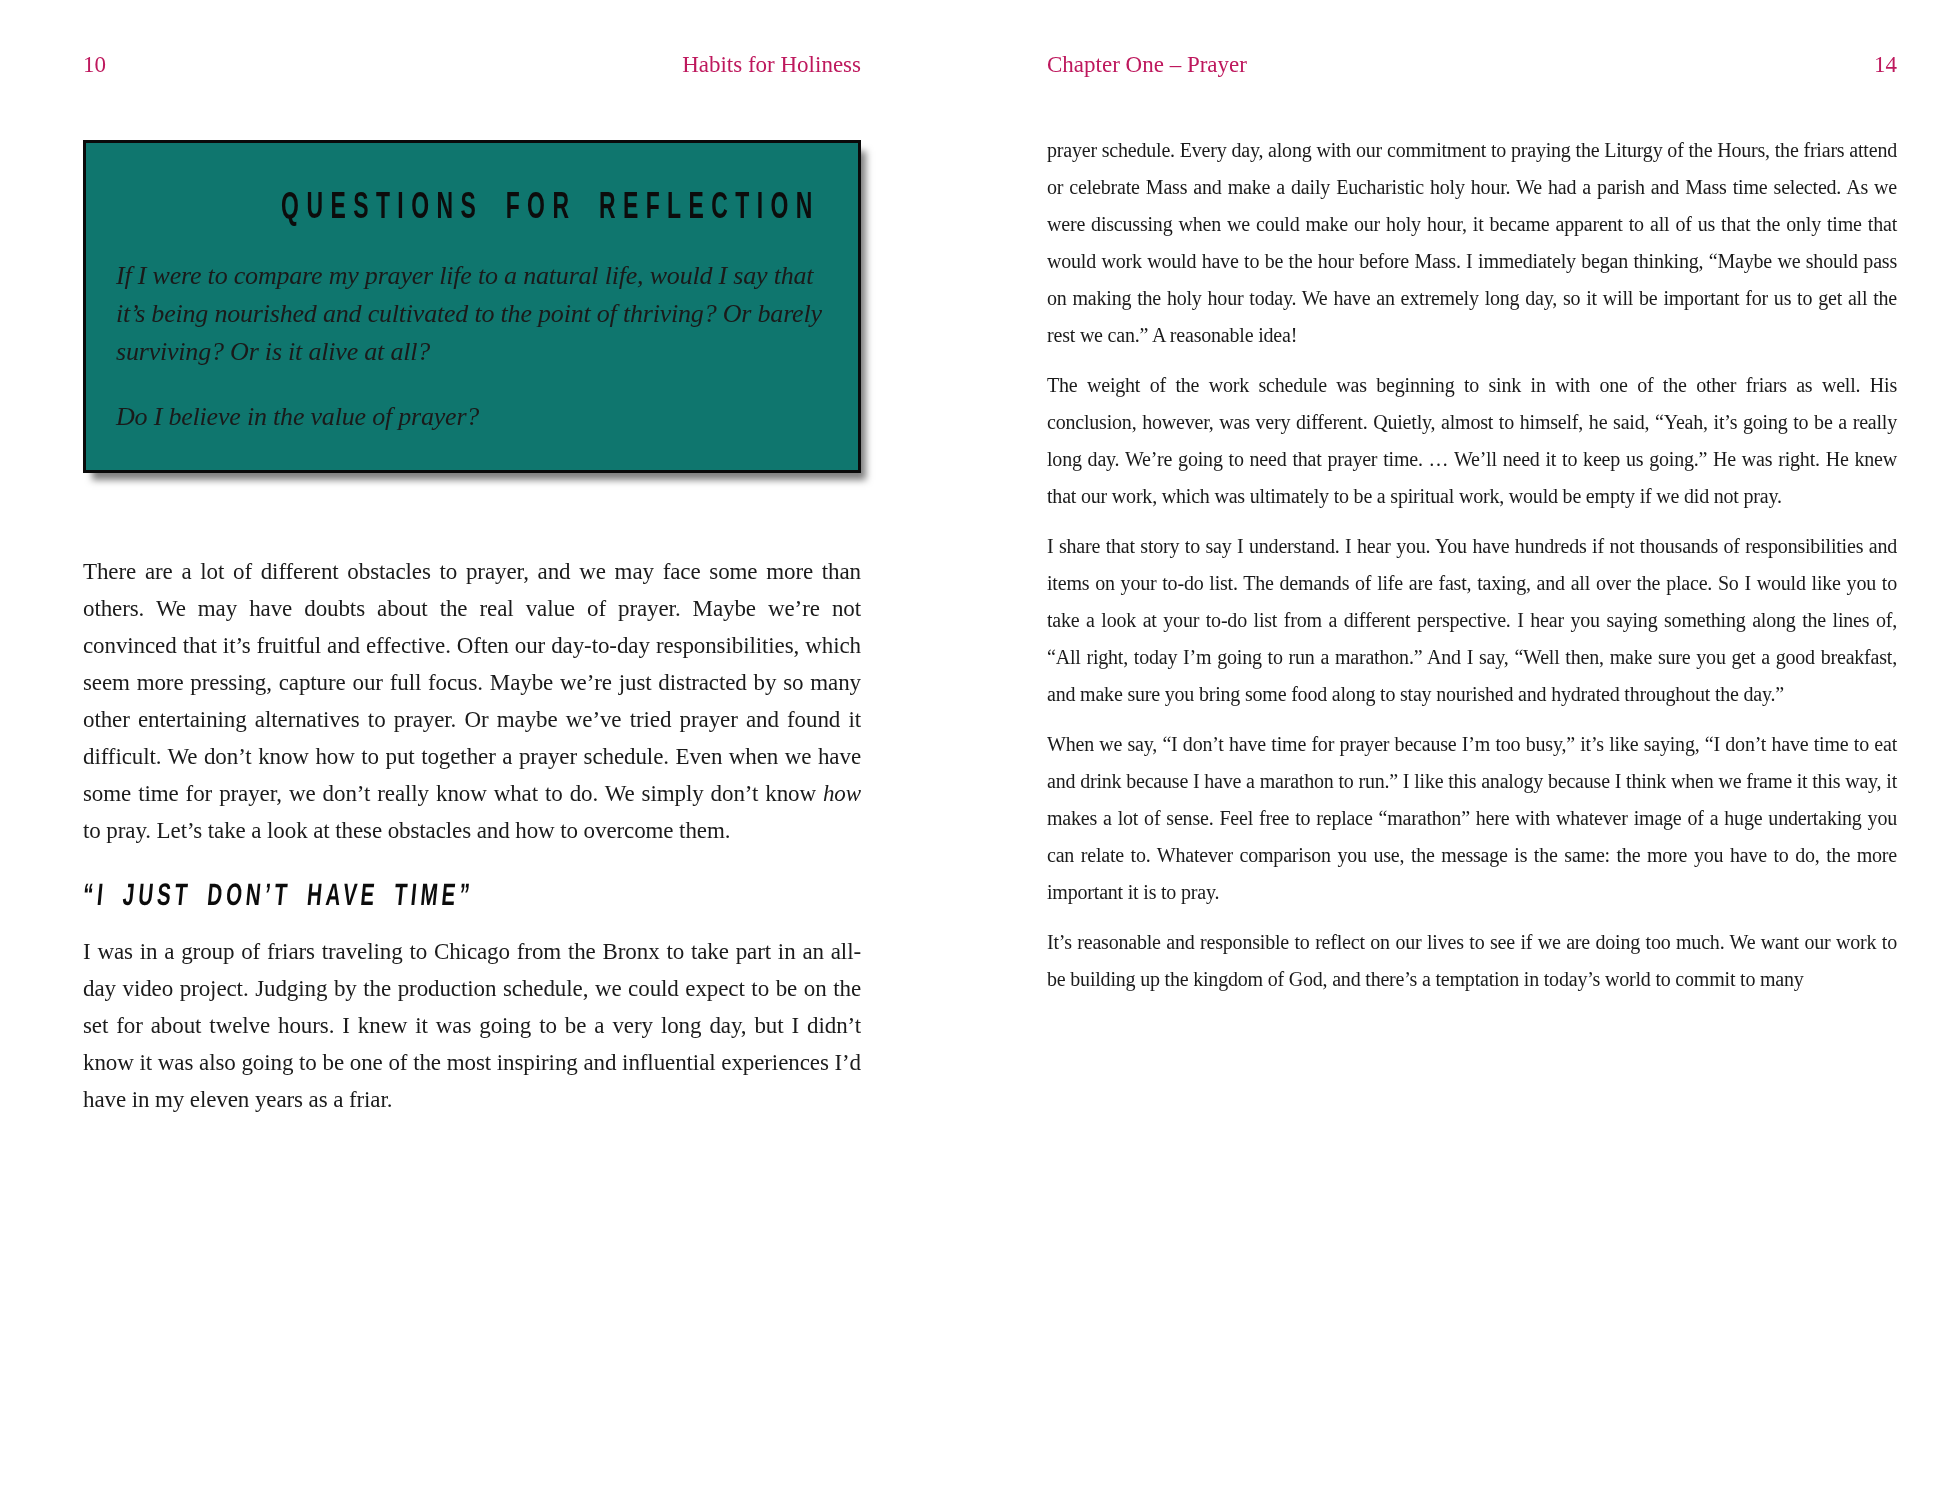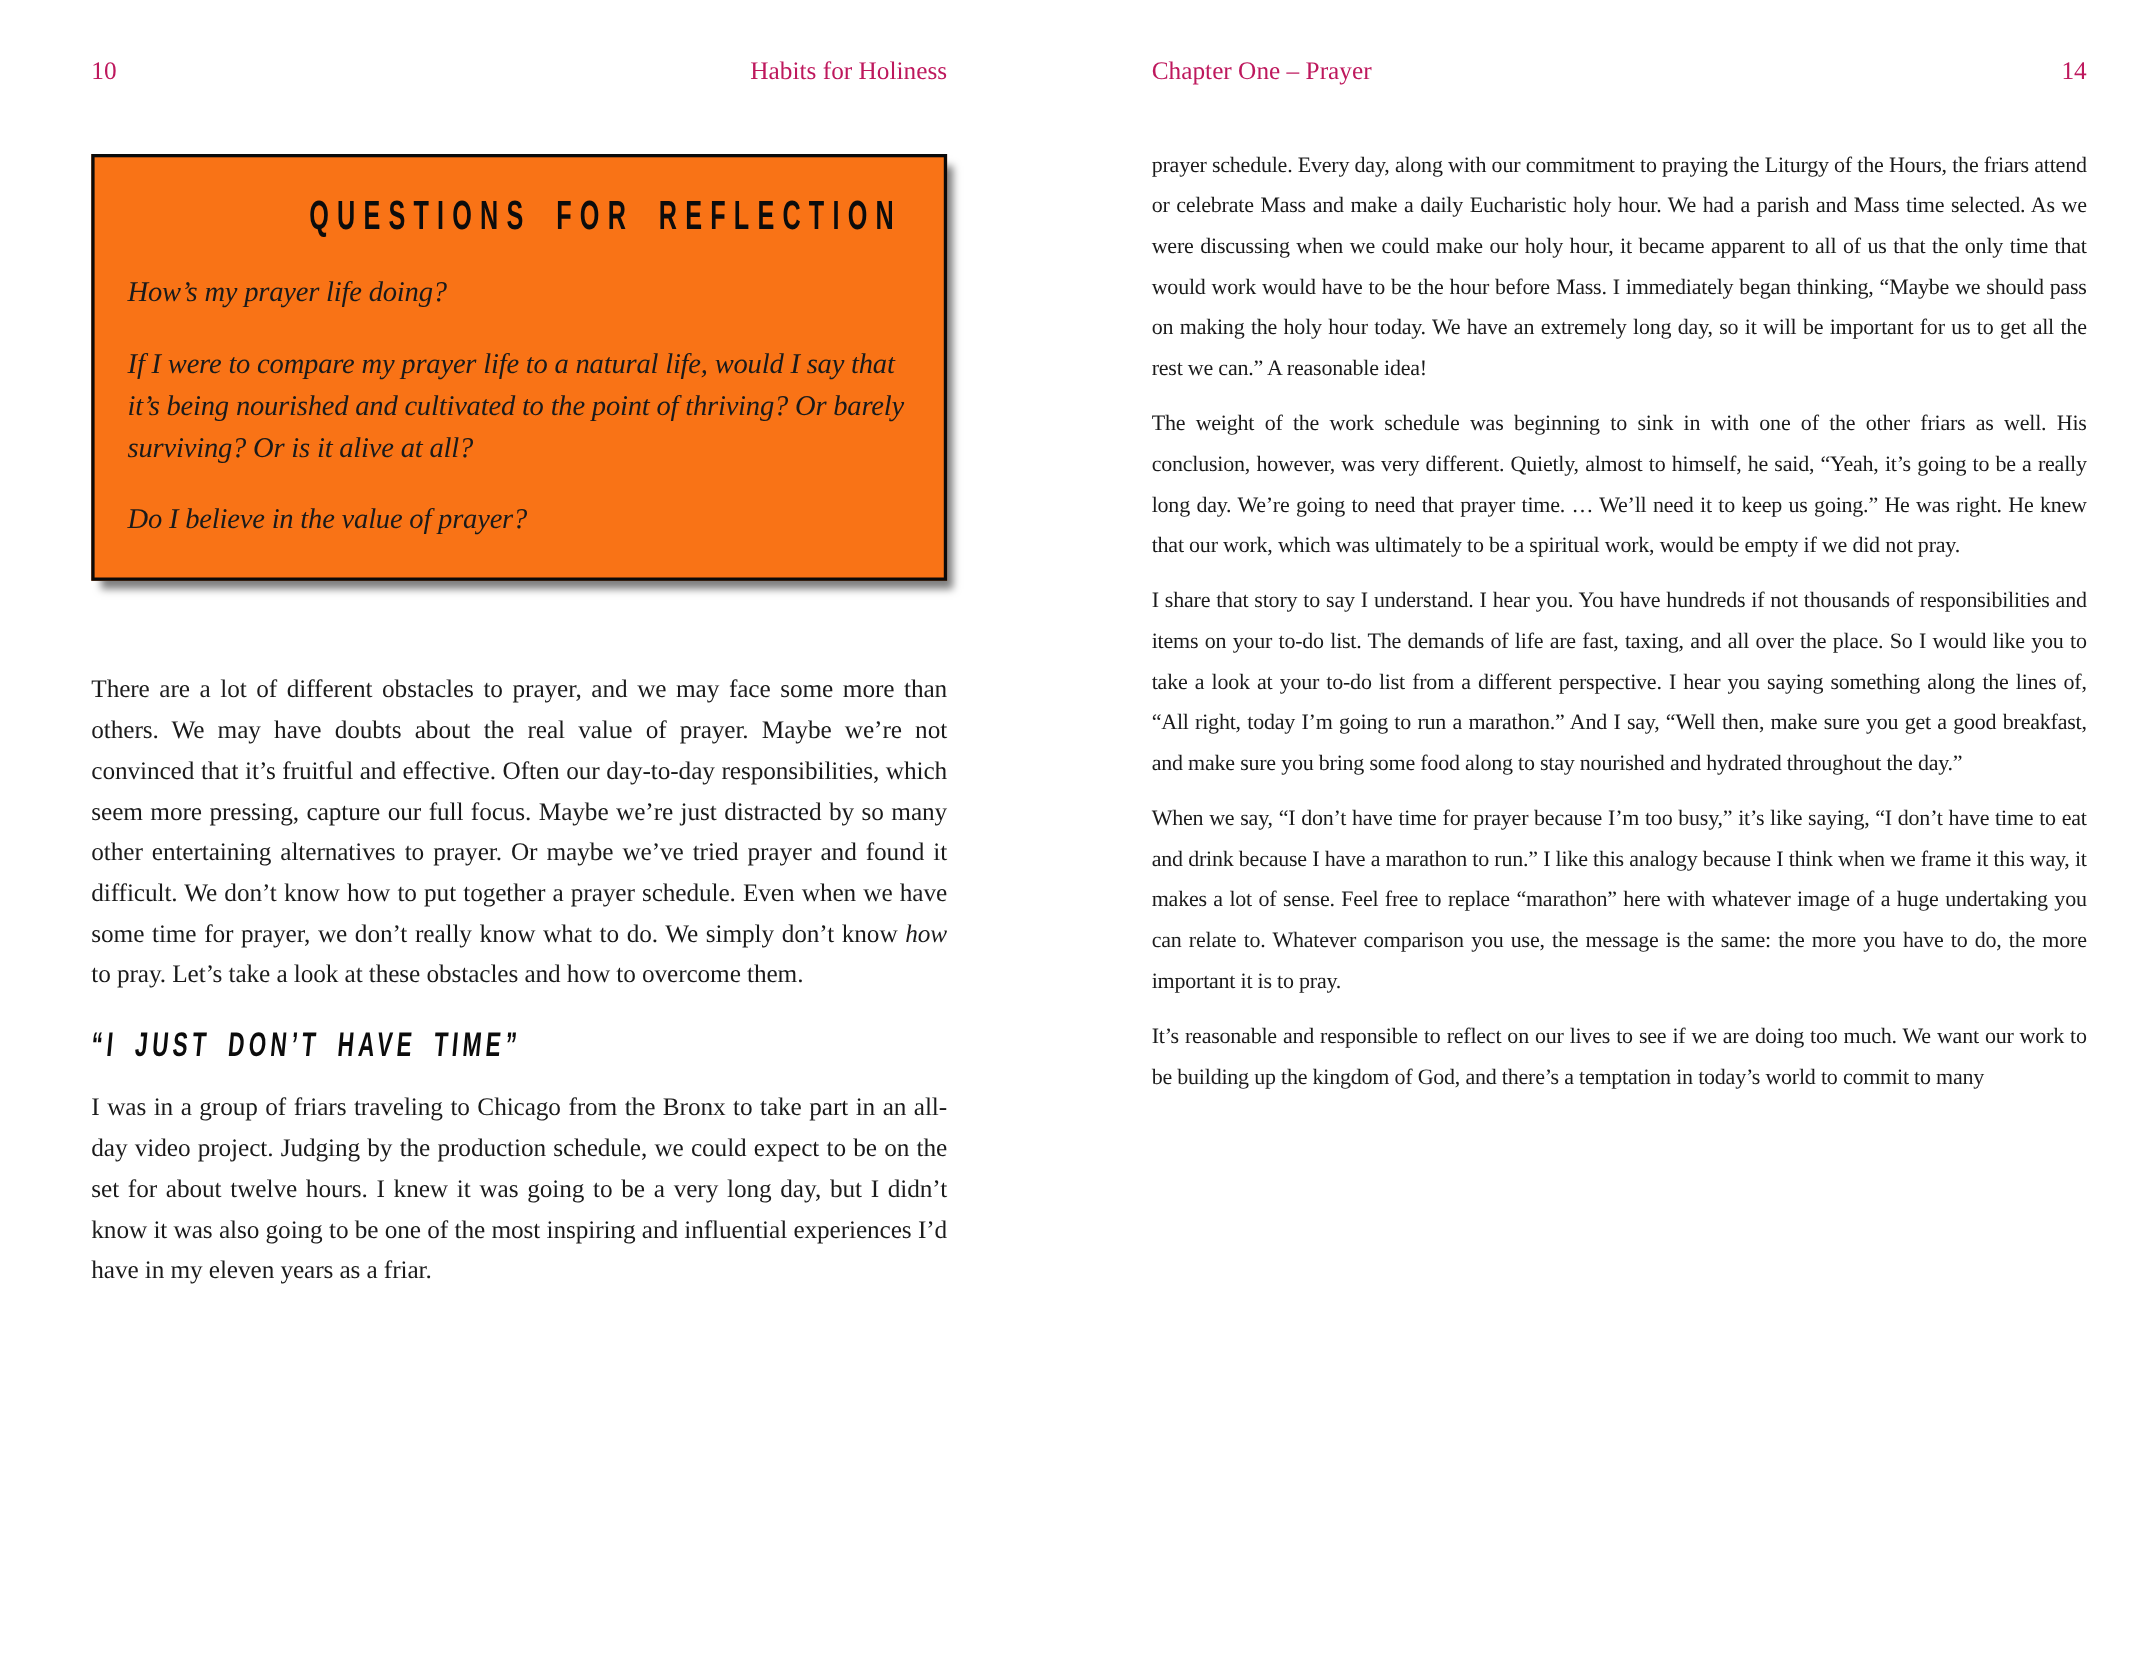--- a/index.html
+++ b/index.html
@@ -29,23 +29,23 @@
     align-items: baseline;
     font-size: 23px;
     color: #be185d;
     height: 30px;
   }
 
   
   .reflection-box {
     margin-top: 58px;
     border: 3px solid #0a0a0a;
-    background: #f97316;
+    background: #0f766e;
     box-shadow: 7px 9px 7px -2px rgba(0,0,0,0.50);
-    padding: 26px 28px 30px 30px;
+    padding: 36px 28px 30px 30px;
     box-sizing: border-box;
   }
   .box-title {
     text-align: center;
     margin: 6px 0 30px 0;
     white-space: nowrap;
   }
   .box-title .condensed {
     display: inline-block;
     transform: scaleX(0.62);
@@ -110,21 +110,20 @@
 
   <div class="running-row">
     <span>10</span>
     <span>Habits for Holiness</span>
   </div>
 
   <div class="reflection-box">
     <div class="box-title">
       <span class="condensed">QUESTIONS FOR REFLECTION</span>
     </div>
-    <p class="question">How’s my prayer life doing?</p>
     <p class="question">If I were to compare my prayer life to a natural life, would I say that it’s being nourished and cultivated to the point of thriving? Or barely surviving? Or is it alive at all?</p>
     <p class="question">Do I believe in the value of prayer?</p>
   </div>
 
   <div class="body-copy">
     <p><span>There are a lot of different obstacles to prayer, and we may face some more than others. We may have doubts about the real value of prayer. Maybe we’re not convinced that it’s fruitful and effective. Often our day-to-day responsibilities, which seem more pressing, capture our full focus. Maybe we’re just distracted by so many other entertaining alternatives to prayer. Or maybe we’ve tried prayer and found it difficult. We don’t know how to put together a prayer schedule. Even when we have some time for prayer, we don’t really know what to do. We simply don’t know </span><span class="italic">how</span><span> to pray. Let’s take a look at these obstacles and how to overcome them.</span></p>
 
     <div class="section-heading">
       <span class="condensed">“I JUST DON’T HAVE TIME”</span>
     </div>

